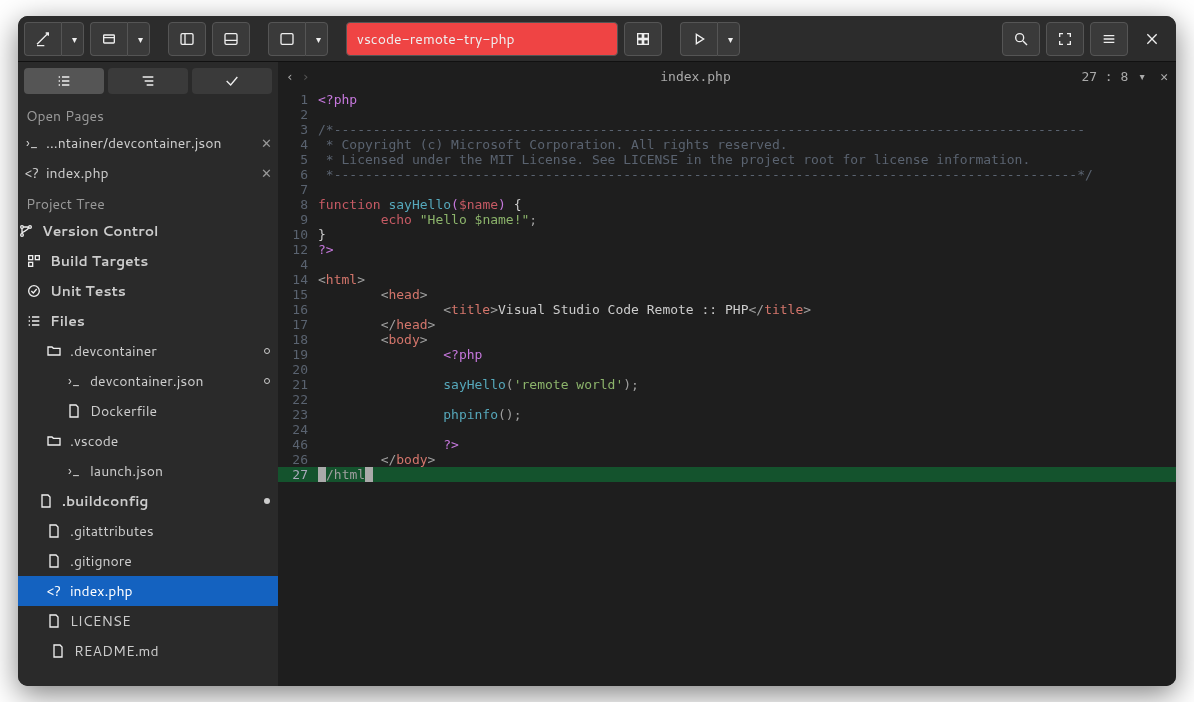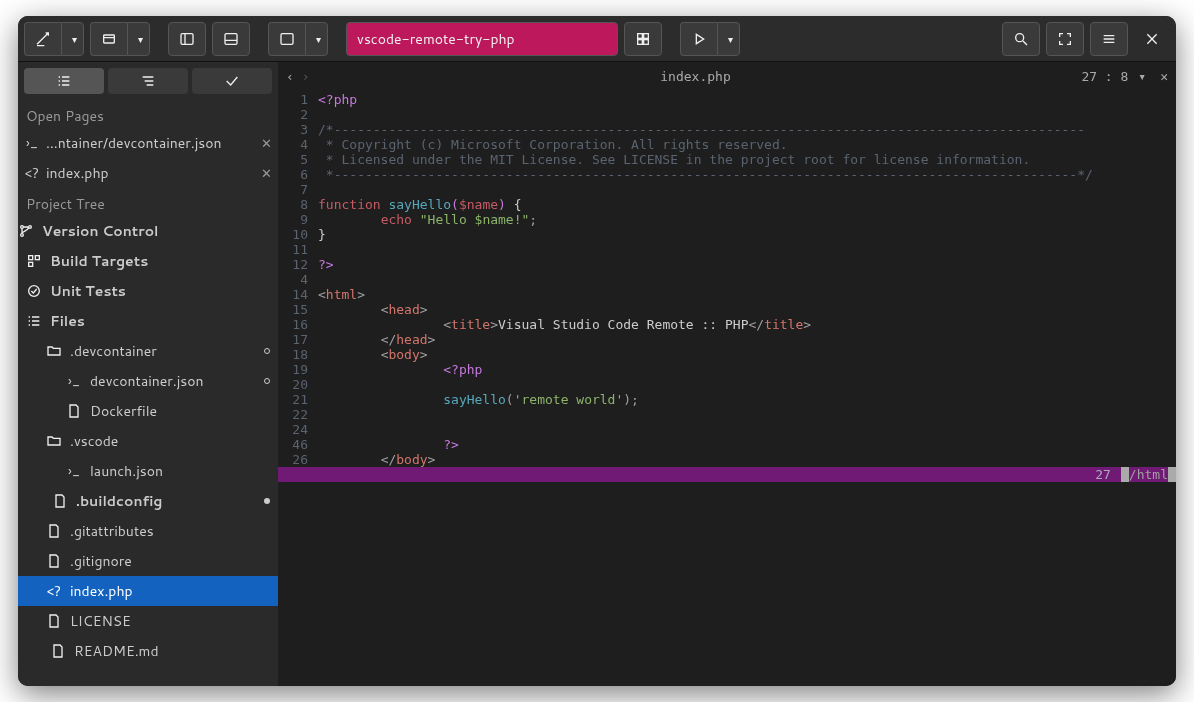--- a/index.html
+++ b/index.html
@@ -45,21 +45,21 @@
     color: #eee;
     cursor: default;
     padding: 0 10px;
   }
   .split-btn { display:flex; }
   .split-btn .tbtn:first-child{border-right:none;border-top-right-radius:0;border-bottom-right-radius:0;}
   .split-btn .tbtn:last-child{border-top-left-radius:0;border-bottom-left-radius:0;padding:0 6px;}
   .combo {
     flex: 1;
     height: 34px;
-    background: #be185d;
+    background: #ef4444;
     border: 1px solid #555;
     border-radius: 4px;
     display: flex;
     align-items: center;
     padding: 0 10px;
     color: #eee;
   }
   .tb-spacer { width: 6px; }
   .caret { font-size: 10px; margin-left:4px;}
   svg.ic { width:16px; height:16px; stroke:#eee; fill:none; stroke-width:2;}
@@ -102,21 +102,21 @@
 
   
   .editor { flex:1; background:#1e1e1e; display:flex; flex-direction:column; font-family: "SFMono-Regular",Consolas,monospace; font-size:13px;}
   .tabbar { height:28px; background:#1e1e1e; display:flex; align-items:center; padding:0 8px; color:#aaa;}
   .tabbar .nav{ display:flex; gap:8px;}
   .tabbar .tabtitle{ flex:1; text-align:center;}
   .tabbar .pos{ margin-right:10px;}
   .gutter { width:40px; text-align:right; color:#5a6370; padding-right:10px;}
   .gutter.cur { color:#aab;}
   .code-row { display:flex; white-space:pre;}
-  .code-row.cur { background:#701a75;justify-content:flex-end;}
+  .code-row.cur { background:#14532d;}
   .code-body { flex:1; overflow:auto; padding-top:2px;}
   .tok-kw{ color:#c65a64;}
   .tok-str{ color:#8cb46b;}
   .tok-tag{ color:#d3756b;}
   .tok-fn{ color:#56a8bb;}
   .tok-com{ color:#5a6370;}
   .tok-var{ color:#c65a64;}
   .tok-punc{ color:#9f9f9f;}
   .tok-op{ color:#c678dd;}
   .tok-php{ color:#c678dd;}
@@ -321,21 +321,21 @@
             <svg class="ic" viewBox="0 0 24 24" fill="#ccc" stroke="none">
               <path d="M3 6h6l2 2h10v10H3z"></path>
             </svg>
           </span>
         <span class="tree-label">.vscode</span>
       </div>
       <div class="tree-row" style="padding-left:48px">
         <span class="tree-ico">›_</span>
         <span class="tree-label">launch.json</span>
       </div>
-      <div class="tree-row bold" style="padding-left:34px">
+      <div class="tree-row bold" style="padding-left:20px">
         <span class="tree-ico">
             <svg class="ic" viewBox="0 0 24 24">
               <path d="M6 3h9l3 3v15H6z"></path>
             </svg>
           </span>
         <span class="tree-label label">.buildconfig</span>
         <span class="dot"></span>
       </div>
       <div class="tree-row" style="padding-left:28px">
         <span class="tree-ico">
@@ -390,32 +390,32 @@
         <div class="code-row"><div class="gutter">1</div><span class="tok-php">&lt;?php</span></div>
         <div class="code-row"><div class="gutter">2</div><span> </span></div>
         <div class="code-row"><div class="gutter">3</div><span class="tok-com">/*------------------------------------------------------------------------------------------------</span></div>
         <div class="code-row"><div class="gutter">4</div><span class="tok-com"> * Copyright (c) Microsoft Corporation. All rights reserved.</span></div>
         <div class="code-row"><div class="gutter">5</div><span class="tok-com"> * Licensed under the MIT License. See LICENSE in the project root for license information.</span></div>
         <div class="code-row"><div class="gutter">6</div><span class="tok-com"> *-----------------------------------------------------------------------------------------------*/</span></div>
         <div class="code-row"><div class="gutter">7</div><span> </span></div>
         <div class="code-row"><div class="gutter">8</div><span class="tok-kw">function</span><span> </span><span class="tok-fn">sayHello</span><span class="tok-op">(</span><span class="tok-var">$name</span><span class="tok-op">)</span><span> {</span></div>
         <div class="code-row"><div class="gutter">9</div><span>        </span><span class="tok-kw">echo</span><span> </span><span class="tok-str">"Hello $name!"</span><span class="tok-punc">;</span></div>
         <div class="code-row"><div class="gutter">10</div><span>}</span></div>
-        <div class="code-row"><div class="gutter">11</div><span> </span></div>
         <div class="code-row"><div class="gutter">12</div><span class="tok-php">?&gt;</span></div>
         <div class="code-row"><div class="gutter">4</div><span> </span></div>
         <div class="code-row"><div class="gutter">14</div><span class="tok-punc">&lt;</span><span class="tok-tag">html</span><span class="tok-punc">&gt;</span></div>
         <div class="code-row"><div class="gutter">15</div><span>        </span><span class="tok-punc">&lt;</span><span class="tok-tag">head</span><span class="tok-punc">&gt;</span></div>
         <div class="code-row"><div class="gutter">16</div><span>                </span><span class="tok-punc">&lt;</span><span class="tok-tag">title</span><span class="tok-punc">&gt;</span><span>Visual Studio Code Remote :: PHP</span><span class="tok-punc">&lt;/</span><span class="tok-tag">title</span><span class="tok-punc">&gt;</span></div>
         <div class="code-row"><div class="gutter">17</div><span>        </span><span class="tok-punc">&lt;/</span><span class="tok-tag">head</span><span class="tok-punc">&gt;</span></div>
         <div class="code-row"><div class="gutter">18</div><span>        </span><span class="tok-punc">&lt;</span><span class="tok-tag">body</span><span class="tok-punc">&gt;</span></div>
         <div class="code-row"><div class="gutter">19</div><span>                </span><span class="tok-php">&lt;?php</span></div>
         <div class="code-row"><div class="gutter">20</div><span> </span></div>
         <div class="code-row"><div class="gutter">21</div><span>                </span><span class="tok-fn">sayHello</span><span class="tok-punc">(</span><span class="tok-str">'remote world'</span><span class="tok-punc">);</span></div>
         <div class="code-row"><div class="gutter">22</div><span> </span></div>
+        <div class="code-row"><div class="gutter">23</div><span>                </span><span class="tok-fn">phpinfo</span><span class="tok-punc">();</span></div>
         <div class="code-row"><div class="gutter">24</div><span> </span></div>
         <div class="code-row"><div class="gutter">46</div><span>                </span><span class="tok-php">?&gt;</span></div>
         <div class="code-row"><div class="gutter">26</div><span>        </span><span class="tok-punc">&lt;/</span><span class="tok-tag">body</span><span class="tok-punc">&gt;</span></div>
         <div class="code-row cur"><div class="gutter cur">27</div><span class="caret-block"></span><span class="tok-punc">/html</span><span class="caret-block"></span></div>
       </div>
     </div>
   </div>
 </div>
 
 </body></html>

